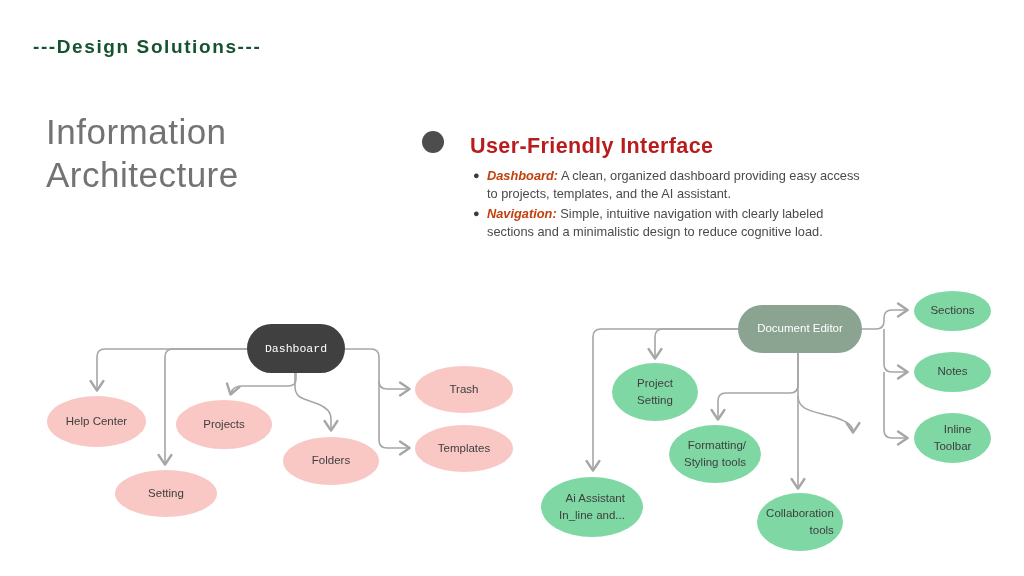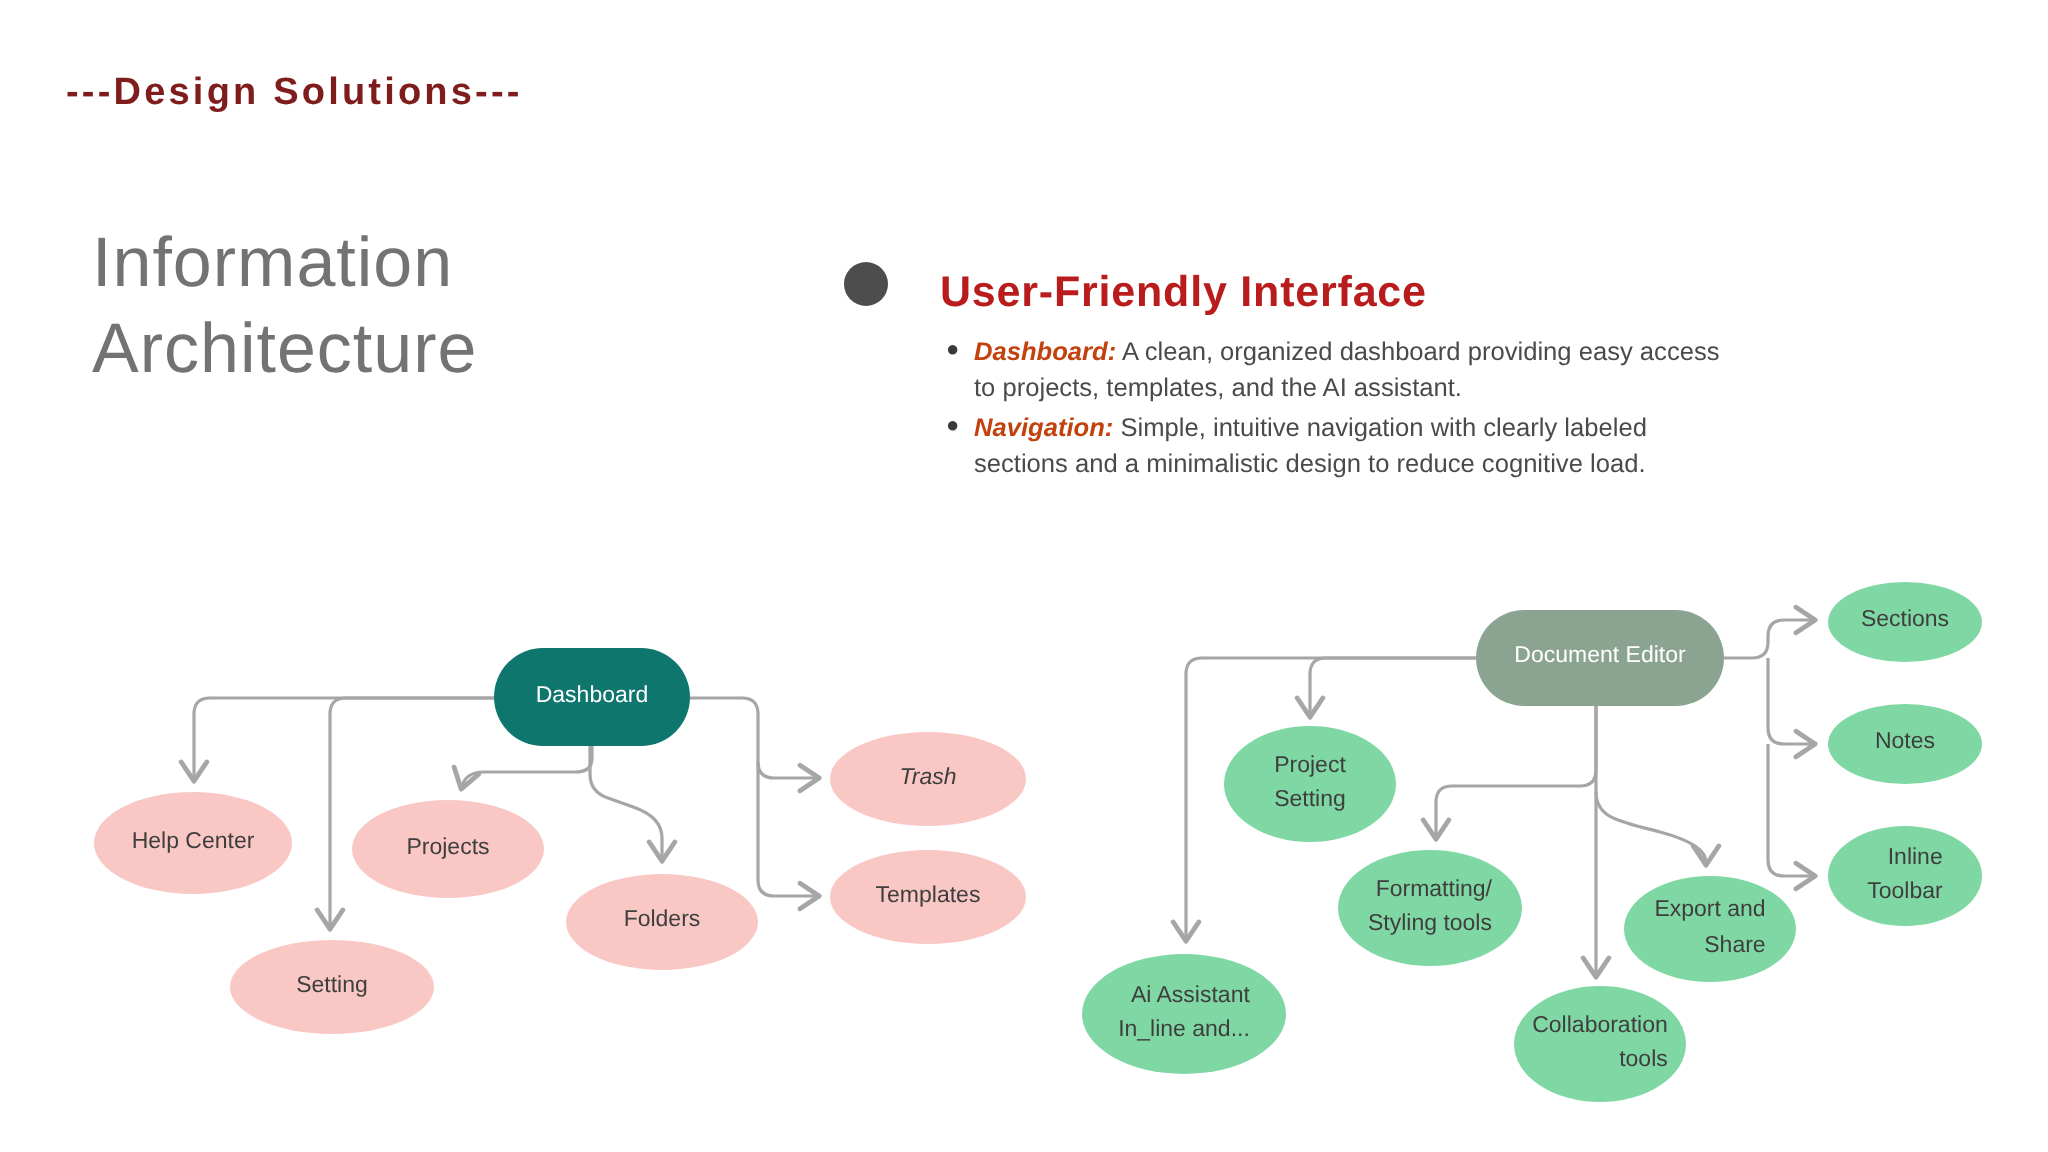--- a/index.html
+++ b/index.html
@@ -4,21 +4,21 @@
 <style>
   * { margin:0; padding:0; box-sizing:border-box; }
   html,body { background:#ffffff; }
   body { font-family:"Liberation Sans", sans-serif; }
   .slide {
     position:relative; width:1024px; height:576px; background:#ffffff;
     overflow:hidden; margin:0 auto;
   }
   .deck-header {
     position:absolute; left:33px; top:36px;
-    font-size:19px; font-weight:600; letter-spacing:1.6px; color:#7f1d1d;
+    font-size:19px; font-weight:600; letter-spacing:1.6px; color:#14532d;
   }
   .page-title {
     position:absolute; left:46px; top:110px; width:235px;
     font-size:35px; font-weight:400; line-height:1.24; color:#737373;
     letter-spacing:0.5px;
   }
   .section-bullet {
     position:absolute; left:422px; top:131px; width:22px; height:22px;
     border-radius:50%; background:#4d4d4d;
   }
@@ -35,21 +35,21 @@
   .bullet-item strong { color:#c2410c;font-style:italic; }
   .diagram-svg { position:absolute; left:0; top:0; width:1024px; height:576px; }
   .node {
     position:absolute; display:flex; align-items:center; justify-content:center;
     text-align:right; font-size:11.5px; line-height:1.5; color:#3e3e3e;
     white-space:pre-line;
   }
   .ellipse { border-radius:50%; }
   .pill { border-radius:26px; color:#ffffff; }
   .pink { background:#f9c8c5; }
-  .pink-root { background:#0f766e; }
+  .pink-root { background:#404040;font-family:Liberation Mono, monospace; }
   .green { background:#7fd8a3; }
   .green-root { background:#8ba492; }
 </style>
 </head>
 <body>
 
 <div class="slide">
 
   <div class="deck-header">---Design Solutions---</div>
 
@@ -91,32 +91,30 @@
       <path d="M884,329 V364 Q884,372 892,372 H906" marker-end="url(#arrow)"></path>
       <path d="M884,372 V430 Q884,438 892,438 H906" marker-end="url(#arrow)"></path>
     </g>
   </svg>
 
   <div class="node pill pink-root" style="left:247px;top:324px;width:98px;height:49px;">Dashboard</div>
   <div class="node ellipse pink" style="left:47px;top:396px;width:99px;height:51px;">Help Center</div>
   <div class="node ellipse pink" style="left:176px;top:400px;width:96px;height:49px;">Projects</div>
   <div class="node ellipse pink" style="left:283px;top:437px;width:96px;height:48px;">Folders</div>
   <div class="node ellipse pink" style="left:115px;top:470px;width:102px;height:47px;">Setting</div>
-  <div class="node ellipse pink" style="left:415px;top:366px;width:98px;height:47px;font-style:italic;">Trash</div>
+  <div class="node ellipse pink" style="left:415px;top:366px;width:98px;height:47px;">Trash</div>
   <div class="node ellipse pink" style="left:415px;top:425px;width:98px;height:47px;">Templates</div>
 
   <div class="node pill green-root" style="left:738px;top:305px;width:124px;height:48px;">Document Editor</div>
   <div class="node ellipse green" style="left:612px;top:363px;width:86px;height:58px;">Project
 Setting</div>
   <div class="node ellipse green" style="left:669px;top:425px;width:92px;height:58px;">Formatting/
 Styling tools</div>
   <div class="node ellipse green" style="left:541px;top:477px;width:102px;height:60px;">Ai Assistant
 In_line and...</div>
   <div class="node ellipse green" style="left:757px;top:493px;width:86px;height:58px;">Collaboration
 tools</div>
-  <div class="node ellipse green" style="left:812px;top:438px;width:86px;height:53px;">Export and
-Share</div>
   <div class="node ellipse green" style="left:914px;top:291px;width:77px;height:40px;">Sections</div>
   <div class="node ellipse green" style="left:914px;top:352px;width:77px;height:40px;">Notes</div>
   <div class="node ellipse green" style="left:914px;top:413px;width:77px;height:50px;">Inline
 Toolbar</div>
 
 </div>
 
 </body></html>

